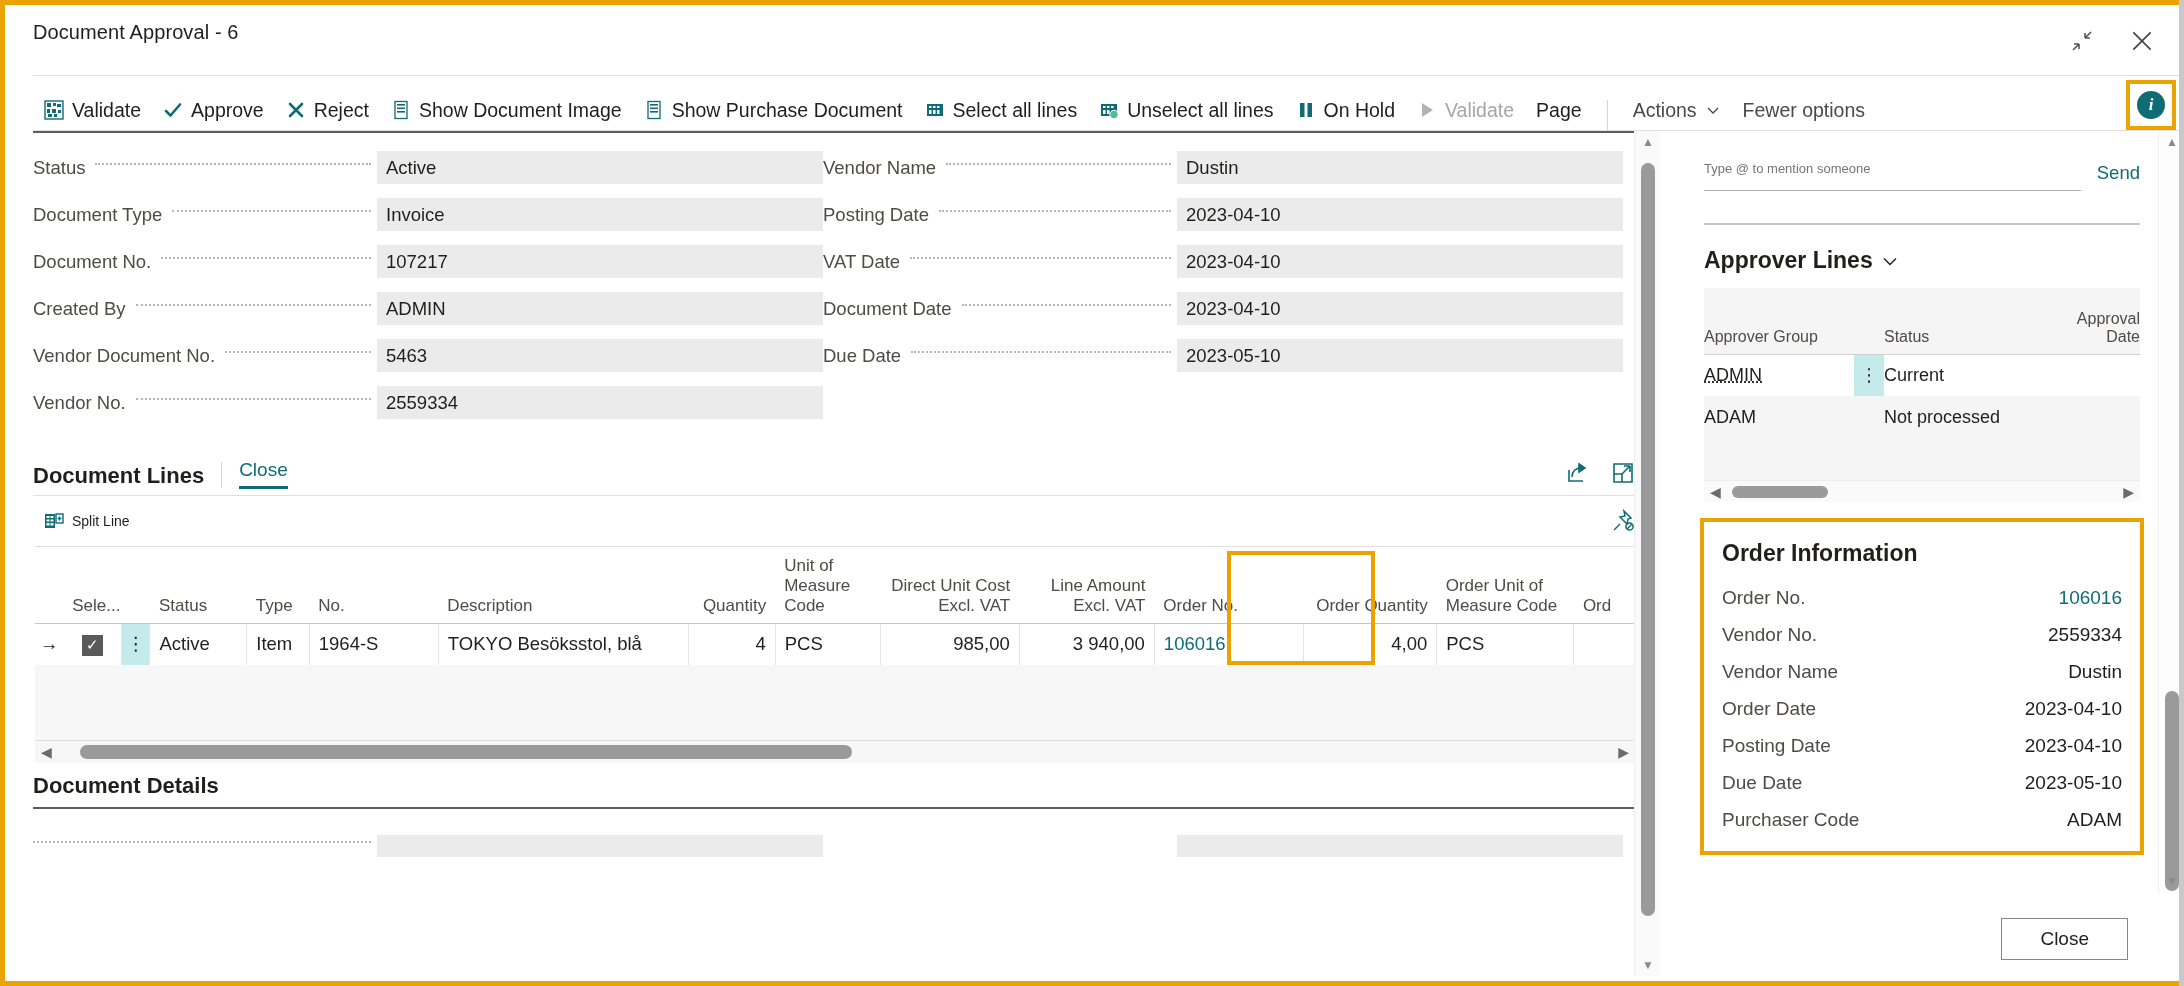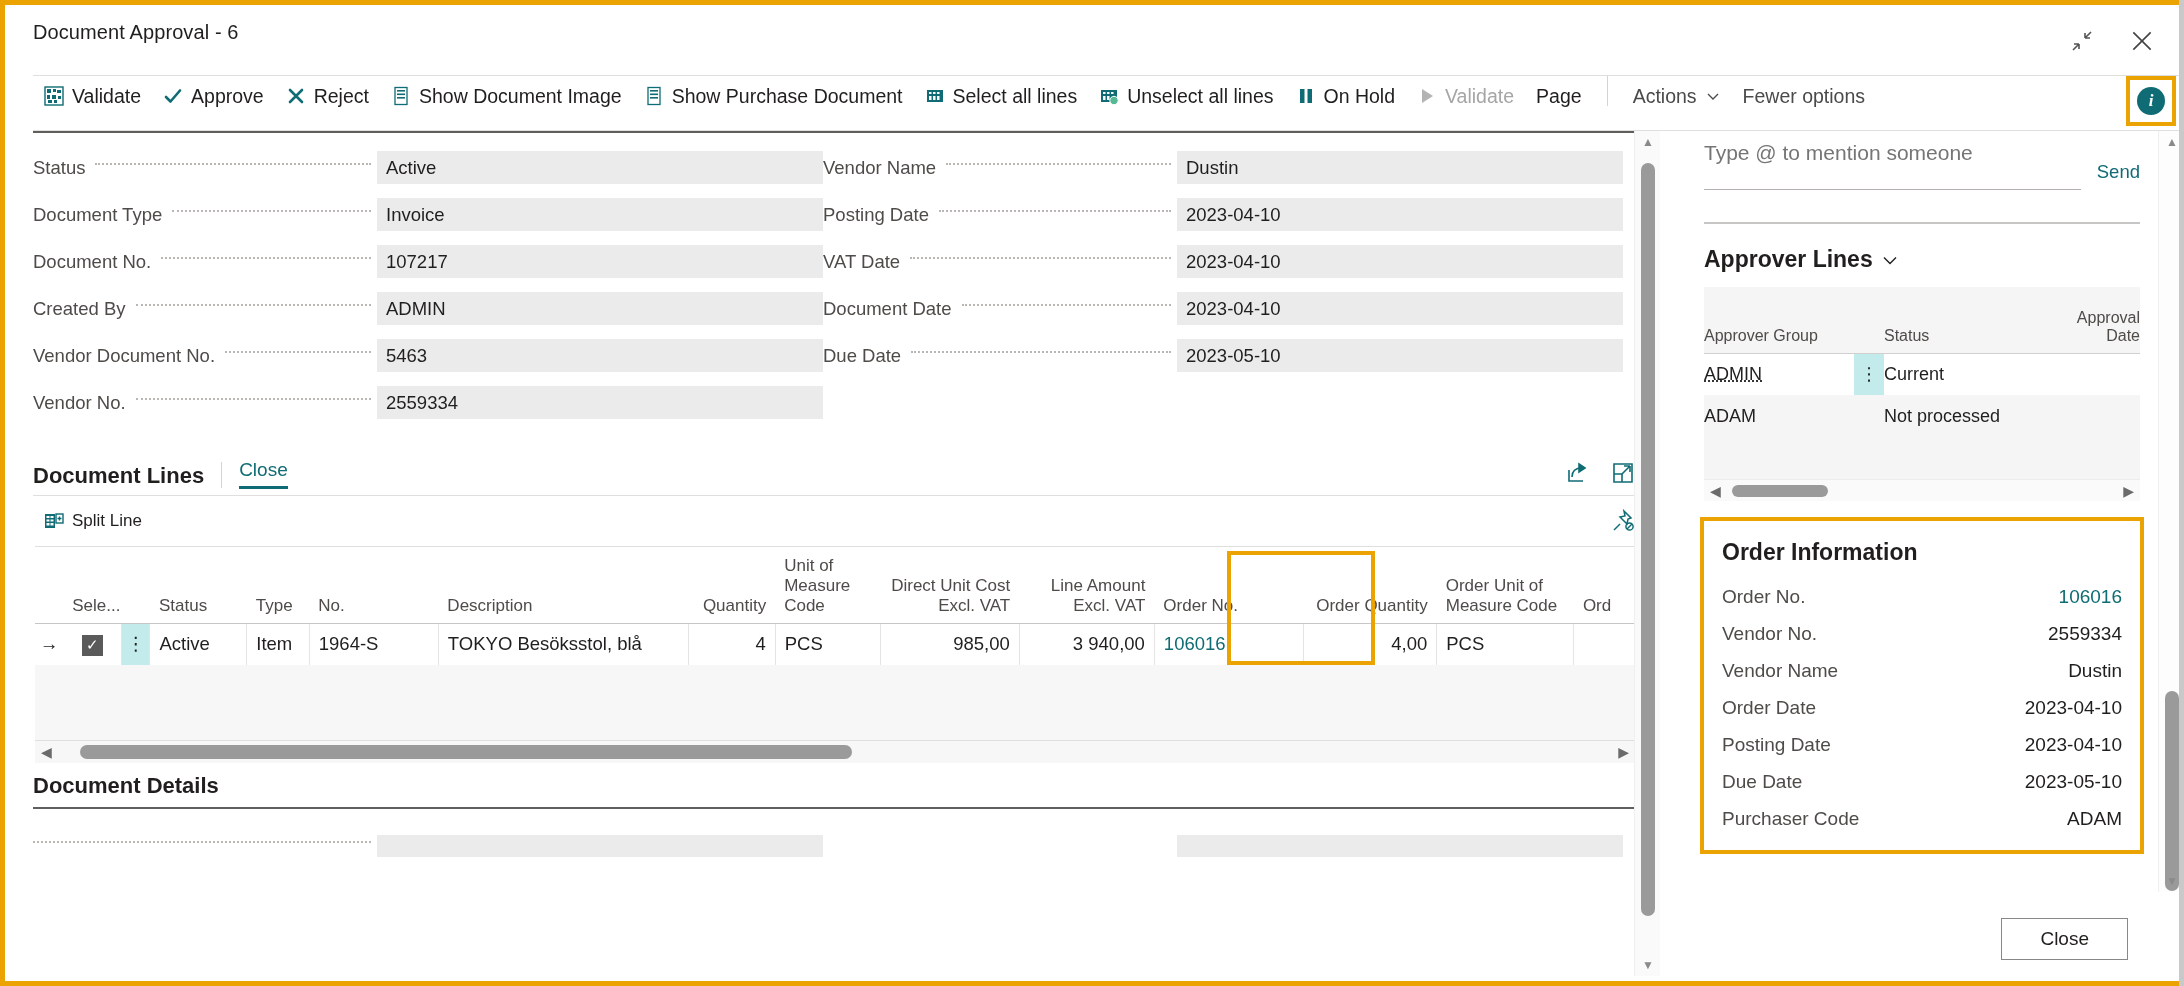--- a/index.html
+++ b/index.html
@@ -34,21 +34,21 @@
     width: 40px; height: 40px; display: flex; align-items: center; justify-content: center;
     color: #444; cursor: pointer;
   }
   .win-btn svg { display: block; }
 
   
   .cmdbar {
     position: absolute; left: 28px; right: 0; top: 70px; height: 56px;
     border-top: 1px solid #e1dfdd;
     border-bottom: 1px solid #e1dfdd;
-    display: flex; align-items: flex-start;
+    display: flex; align-items: flex-end;
   }
   .cmd {
     display: flex; align-items: center; gap: 8px;
     padding: 0 11px; height: 40px;
     font-size: 19.5px; color: #201f1e; cursor: pointer; white-space: nowrap;
   }
   .cmd.disabled { color: #a6a6a6; cursor: default; }
   .cmd .ic { width: 20px; height: 20px; display:inline-flex; align-items:center; justify-content:center; color:#0f6c74; }
   .cmd .ic svg { display:block; }
   .cmd-sep { width: 1px; height: 30px; background: #d6d4d2; margin: 0 14px; }
@@ -109,21 +109,21 @@
   .vdiv { width: 1px; height: 26px; background: #d6d4d2; margin: 0 17px 1px 17px; }
   .tab-line {
     font-size: 19px; color: #0f6c74; padding-bottom: 5px; border-bottom: 3px solid #0f6c74;
     cursor: pointer;
   }
   .lines-head-icons { margin-left: auto; display: flex; gap: 22px; align-items: center; padding-bottom: 4px; }
   .tealicon { color: #0f6c74; cursor: pointer; display:flex; }
   .lines-rule { margin-left: 23px; margin-right: 25px; border-bottom: 1px solid #e1dfdd; margin-top: 6px; }
 
   .subcmd { display: flex; align-items: center; margin-left: 34px; height: 50px; padding-right: 25px;}
-  .subcmd .cmd { font-size: 17px; padding-left: 0; }
+  .subcmd .cmd { font-size: 14px; padding-left: 0; }
   .pin { margin-left: auto; color: #0f6c74; cursor: pointer; display:flex;}
 
   
   .grid-wrap { margin-left: 25px; margin-right: 25px; border-top: 1px solid #e1dfdd; }
   table.grid { width: 100%; border-collapse: collapse; table-layout: fixed; }
   table.grid th {
     font-size: 17px; font-weight: 400; color: #4e4b48; vertical-align: bottom;
     padding: 6px 9px 7px 9px; height: 76px; text-align: left;
     border-bottom: 1px solid #c8c6c4;
   }
@@ -181,23 +181,23 @@
   
   .right-pane {
     position: absolute; left: 1676px; top: 0; right: 26px; bottom: 0;
     background: #fff;
   }
   .mention-row {
     display: flex; align-items: flex-end; margin: 10px 18px 0 18px;
     padding-bottom: 4px;
   }
   .mention-input {
-    flex: 1; font-size: 21px; color: #8a8886; border: none;
-    border-bottom: 1px solid #b3b0ad; outline: none; padding-bottom: 24px;
-    background: transparent; font-family: "Liberation Sans", sans-serif;
+    flex: 1; font-size: 13px; color: #8a8886; border: none;
+    border-bottom: 1px solid #b3b0ad; outline: none; padding-bottom: 14px;
+    background: transparent; font-family: "Liberation Sans", sans-serif; margin-top: 20px;
   }
   .send-btn { color: #0f6c74; font-size: 18.5px; margin-left: 16px; cursor: pointer; padding-bottom: 7px;}
   .rp-rule { margin: 28px 18px 0 18px; border-bottom: 2px solid #c8c6c4; }
 
   .ap-title {
     margin: 22px 0 14px 18px; font-size: 23px; font-weight: 700; color: #201f1e;
     display: flex; align-items: center; gap: 8px; cursor: pointer;
   }
   .ap-table { margin: 0 18px; background: #f5f5f5; }
   table.ap { width: 100%; border-collapse: collapse; table-layout: fixed; }

